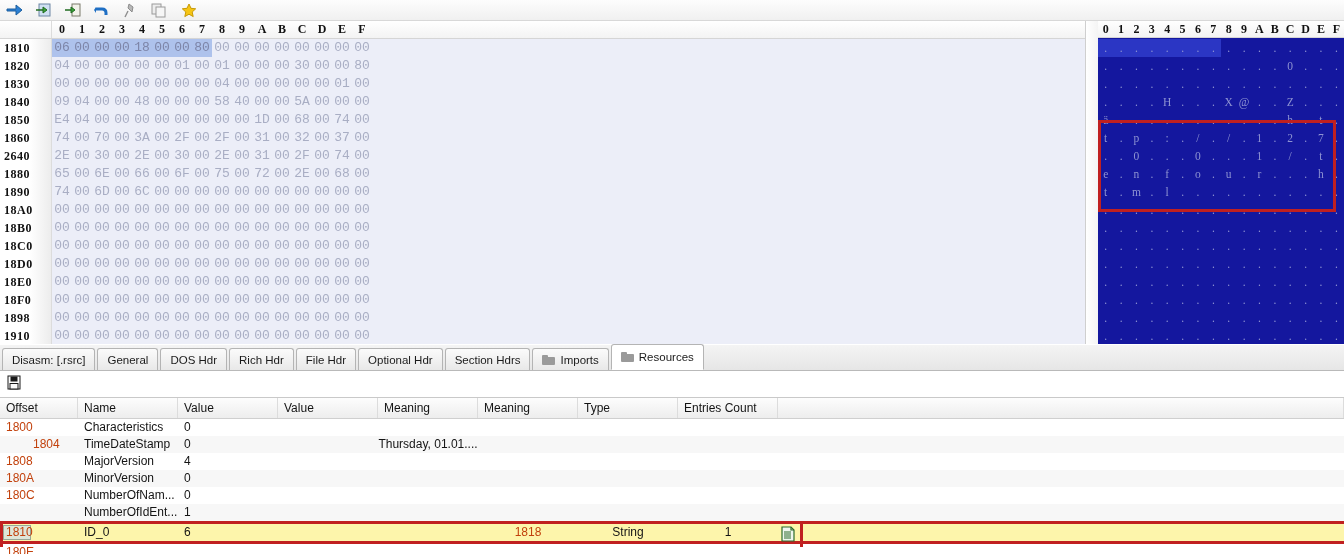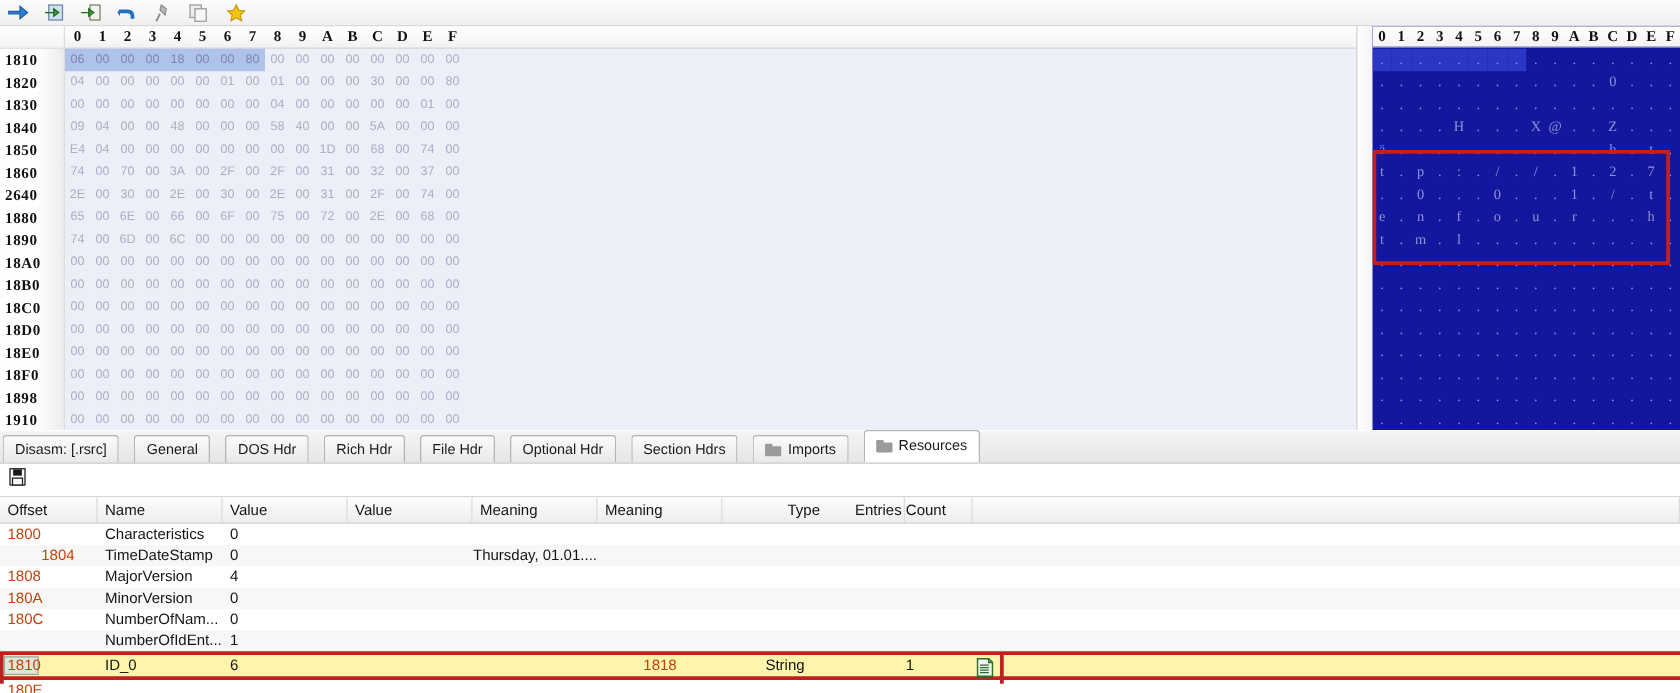--- a/index.html
+++ b/index.html
@@ -54,22 +54,22 @@
     background: linear-gradient(90deg,#ffffff 0%,#ffffff 58%,#ececec 100%);
     border-right: 1px solid #dcdcdc;
     font-family: "Liberation Serif", serif;
     font-weight: bold; font-size: 12px; color: #111;
     line-height: 18px; padding-left: 4px;
     letter-spacing: .5px;
   }
   .hexrow .bytes {
     position: absolute; left: 52px; top: 0; height: 18px;
     display: flex;
-    font-family: Liberation Sans, sans-serif;
-    font-size: 10px; color: #a9aec4; line-height: 18px;
+    font-family: Liberation Mono, monospace;
+    font-size: 13px; color: #a9aec4; line-height: 18px;
   }
   .hexrow .bytes b {
     width: 20px; text-align: center; font-weight: normal;
   }
   .hexrow .bytes b.sel { background: #aec2ec; color: #7d85a8; }
 
   
   .vsplit {
     position: absolute; left: 1085px; top: 21px;
     width: 13px; height: 323px;
@@ -105,21 +105,21 @@
   }
 
   
   .tabstrip {
     position: absolute; left: 0; top: 345px; width: 1344px; height: 26px;
     background: linear-gradient(#f4f4f4, #e6e6e6);
     border-bottom: 1px solid #b9b9b9;
     display: flex; align-items: flex-end; padding-left: 2px;
   }
   .tab {
-    height: 22px; margin-right: 12px; padding: 0 9px;
+    height: 22px; margin-right: 2px; padding: 0 9px;
     display: flex; align-items: center; gap: 5px;
     background: linear-gradient(#fbfbfb, #e8e8e8);
     border: 1px solid #b4b4b4; border-bottom: none;
     border-radius: 3px 3px 0 0;
     font-size: 11.5px; color: #1b1b1b; white-space: nowrap;
   }
   .tab.active {
     height: 26px; background: #ffffff; border-bottom: 1px solid #ffffff;
   }
   .folder-ic {
@@ -984,21 +984,21 @@
 </div>
 
 <div class="tablewrap">
   <div class="thead" id="thead">
       <div class="th" style="left: 0px; width: 78px;">Offset</div>
       <div class="th" style="left: 78px; width: 100px;">Name</div>
       <div class="th" style="left: 178px; width: 100px;">Value</div>
       <div class="th" style="left: 278px; width: 100px;">Value</div>
       <div class="th" style="left: 378px; width: 100px;">Meaning</div>
       <div class="th" style="left: 478px; width: 100px;">Meaning</div>
-      <div class="th" style="left: 578px; width: 100px; margin-left: 46px;">Type</div>
+      <div class="th" style="left: 578px; width: 100px;">Type</div>
       <div class="th" style="left: 678px; width: 100px;">Entries Count</div>
       <div class="th" style="left: 778px; width: 566px;"></div>
     </div>
   <div id="tbody">
       <div class="trow">
         <div class="td green" style="left: 0px; width: 78px;">1800</div>
         <div class="td" style="left: 78px; width: 100px;">Characteristics</div>
         <div class="td" style="left: 178px; width: 100px;">0</div>
       </div>
       <div class="trow alt">

